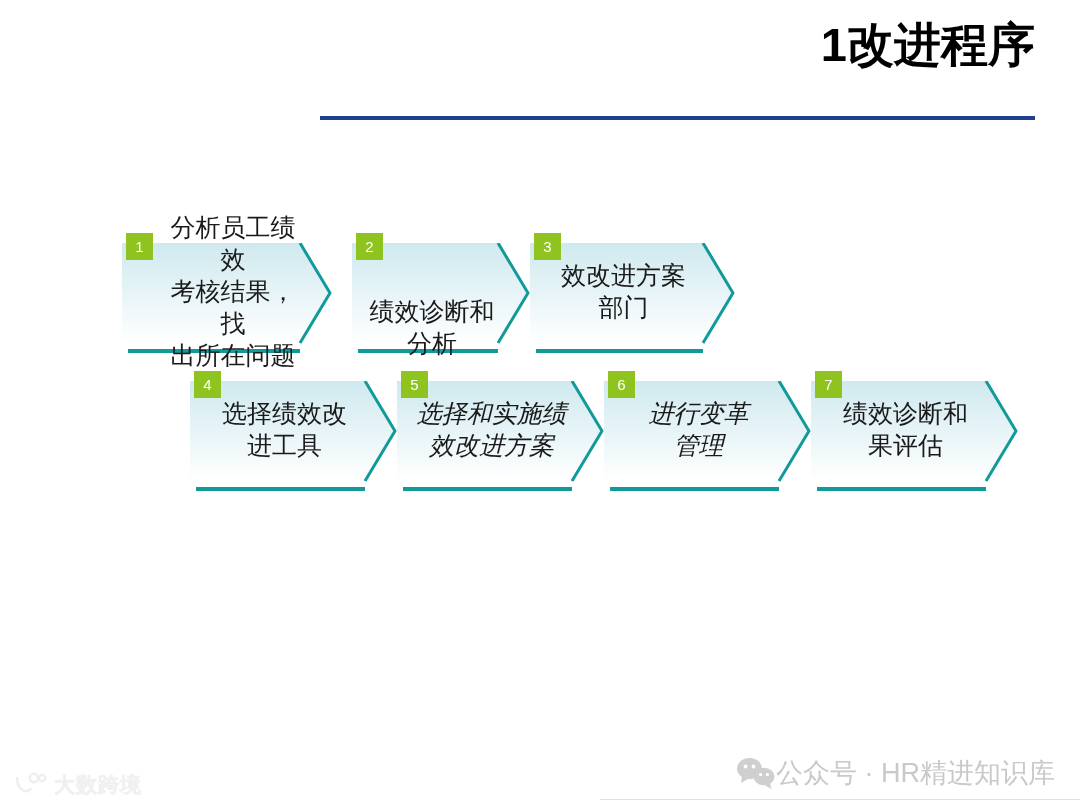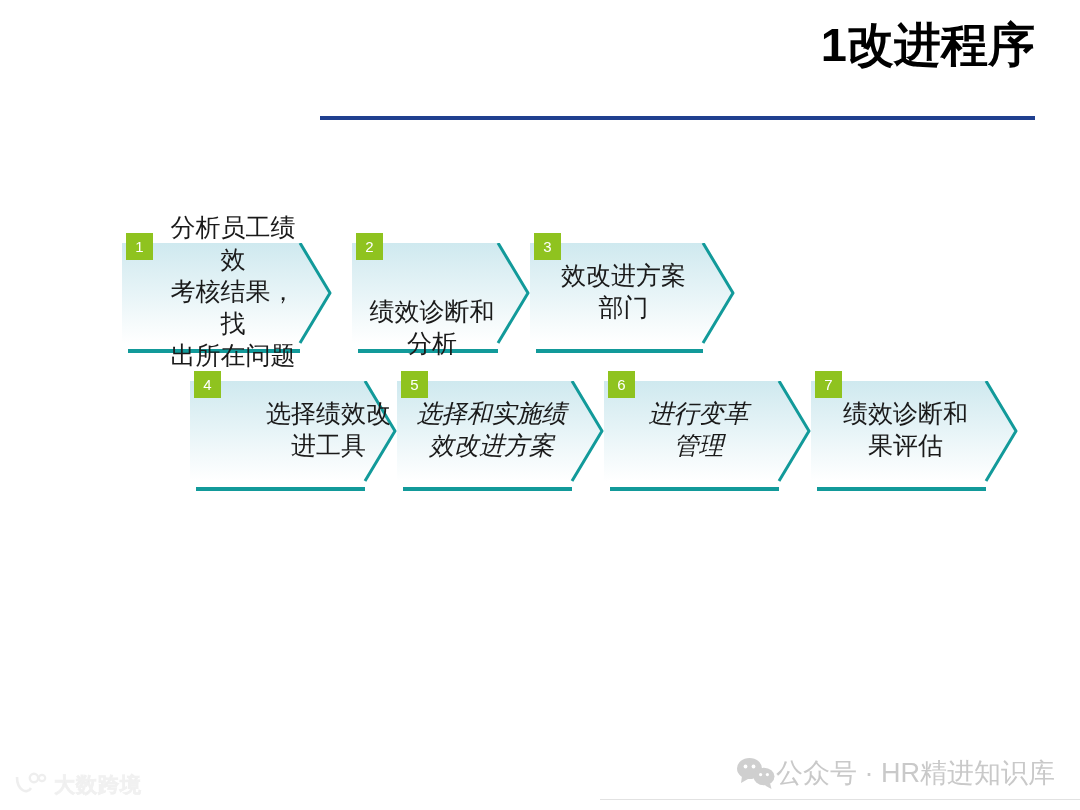--- a/index.html
+++ b/index.html
@@ -194,21 +194,21 @@
         <defs>
           <linearGradient id="grad3" x1="0" y1="0" x2="0" y2="1">
             <stop offset="0%" stop-color="#cfe9ef"></stop>
             <stop offset="100%" stop-color="#ffffff"></stop>
           </linearGradient>
         </defs>
         <path d="M0,0 L177,0 L205,50 L177,100 L0,100 Z" fill="url(#grad3)"></path>
         <path d="M175,0 L205,50 L175,100" fill="none" stroke="#129a9a" stroke-width="3" stroke-linejoin="round"></path>
         <path d="M6,108 L175,108" stroke="#129a9a" stroke-width="4"></path>
       </svg>
-      <div class="step-label" style="width: 205px; height: 100px; white-space: pre-line; margin-left: 44px;">选择绩效改
+      <div class="step-label" style="width: 205px; height: 100px; white-space: pre-line;">选择绩效改
 进工具</div>
       <div class="step-badge" style="left: 4px; top: -10px;">4</div>
     </div>
     <div class="step" style="left: 397px; top: 381px; width: 205px; height: 100px;">
       <svg class="step-svg" width="211" height="114" viewBox="0 0 211 114">
         <defs>
           <linearGradient id="grad4" x1="0" y1="0" x2="0" y2="1">
             <stop offset="0%" stop-color="#cfe9ef"></stop>
             <stop offset="100%" stop-color="#ffffff"></stop>
           </linearGradient>

